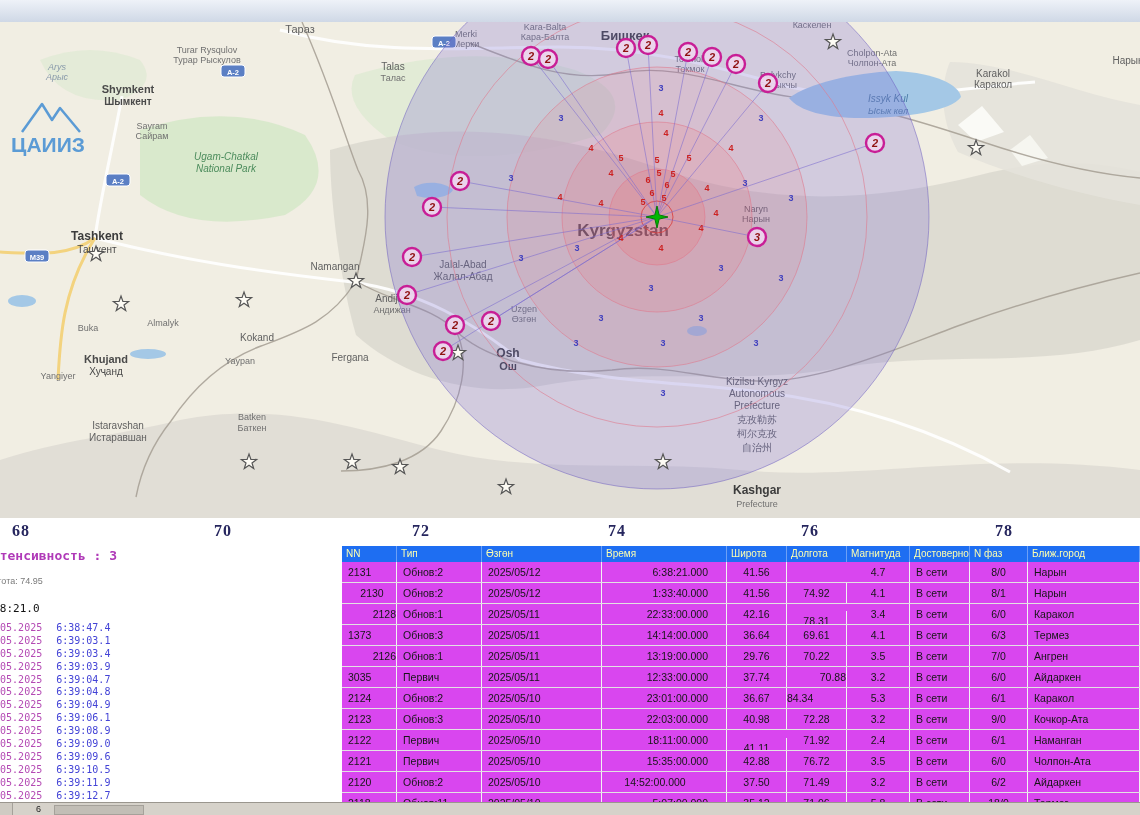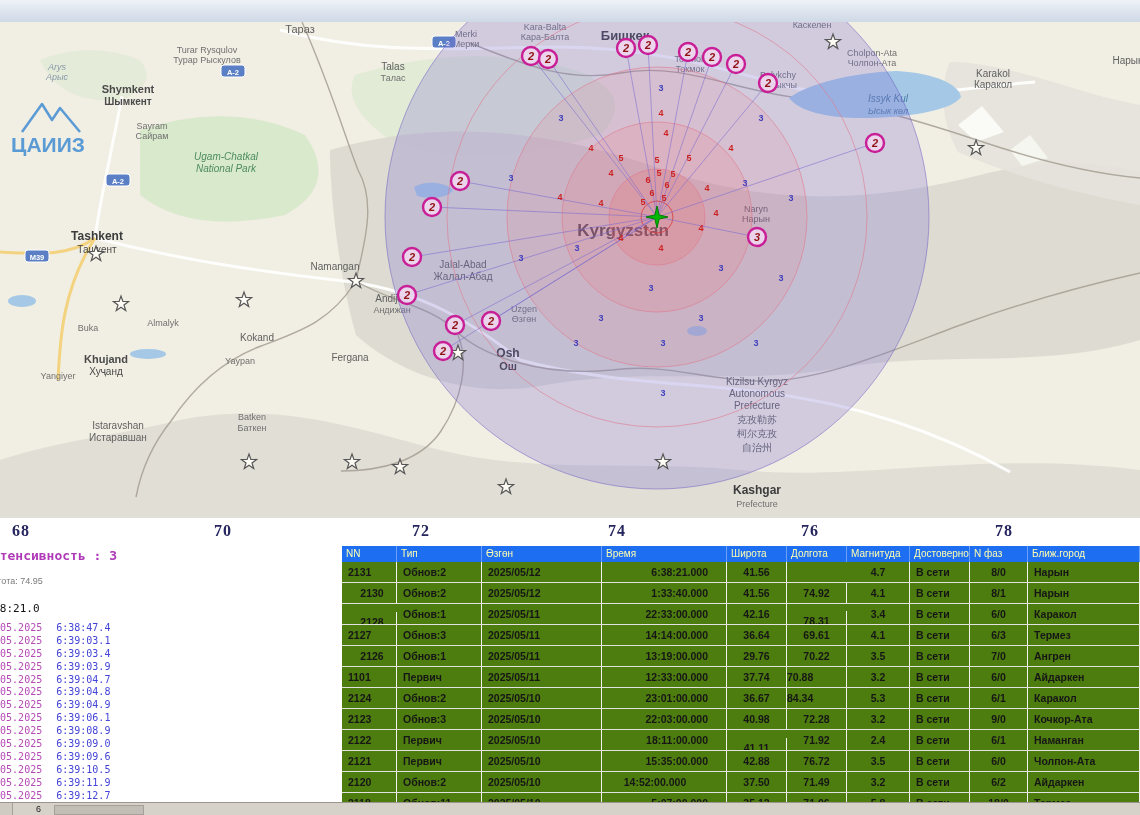--- a/index.html
+++ b/index.html
@@ -16,21 +16,21 @@
   #log .lng{position:absolute;top:30px;left:-18px;color:#7a7a7a;font:9px "Liberation Sans",sans-serif;white-space:pre;}
   #log .otime{position:absolute;top:56px;left:-20px;color:#111;font:11px "DejaVu Sans Mono",monospace;white-space:pre;}
   #log-lines{position:absolute;top:76px;left:0;right:0;}
   .logline{height:12.9px;font:10px "DejaVu Sans Mono",monospace;white-space:pre;position:relative;left:-18px;}
   .logline .d{color:#b44ab4;}
   .logline .t{color:#4343d6;margin-left:14px;}
   #table{position:absolute;left:342px;top:546px;width:798px;height:256px;background:#fff;overflow:hidden;}
   .thead{display:flex;height:16px;background:#1e6ef2;}
   .th{font-size:10px;color:#fdffb0;padding:2px 0 0 4px;white-space:nowrap;overflow:hidden;
       border-right:1px solid rgba(255,255,255,.35);box-sizing:border-box;}
-  .trow{display:flex;height:20px;border-bottom:1px solid #e2e2e2;background:#4d7c0f;font-weight:bold;}
+  .trow{display:flex;height:20px;border-bottom:1px solid #e2e2e2;background:#d946ef;}
   .td{font-size:10.5px;color:#161616;padding-top:4px;white-space:nowrap;overflow:hidden;
       box-sizing:border-box;border-right:1px solid #f2f2f2;}
   #statusbar{position:absolute;left:0;top:802px;width:1140px;height:13px;background:#d6d2ca;border-top:1px solid #9a968e;box-sizing:border-box;}
   #statusbar .cornerbox{position:absolute;left:0;top:0;width:12px;height:12px;background:#cfcbc3;border-right:1px solid #a5a19a;}
   #statusbar .rownum{position:absolute;left:36px;top:1px;font:9px "Liberation Sans",sans-serif;color:#222;}
   #statusbar .thumb{position:absolute;left:54px;top:2px;width:88px;height:8px;background:#c2beb6;border:1px solid #a5a19a;}
 </style>
 </head>
 <body>
 
@@ -370,62 +370,62 @@
         <div class="td" style="width: 120px; text-align: left; padding-left: 6px;">2025/05/12</div>
         <div class="td" style="width: 125px; text-align: right; padding-right: 18px;">1:33:40.000</div>
         <div class="td" style="width: 60px; text-align: center;">41.56</div>
         <div class="td" style="width: 60px; text-align: center;">74.92</div>
         <div class="td" style="width: 63px; text-align: center;">4.1</div>
         <div class="td" style="width: 60px; text-align: left; padding-left: 6px;">В сети</div>
         <div class="td" style="width: 58px; text-align: center;">8/1</div>
         <div class="td" style="width: 112px; text-align: left; padding-left: 6px;">Нарын</div>
       </div>
       <div class="trow">
-        <div class="td" style="width: 55px; text-align: center; padding-left: 6px; margin-top: 8px;">2128</div>
+        <div class="td" style="width: 55px; text-align: right; padding-left: 6px;">2128</div>
         <div class="td" style="width: 85px; text-align: left; padding-left: 6px;">Обнов:1</div>
         <div class="td" style="width: 120px; text-align: left; padding-left: 6px;">2025/05/11</div>
         <div class="td" style="width: 125px; text-align: right; padding-right: 18px;">22:33:00.000</div>
         <div class="td" style="width: 60px; text-align: center;">42.16</div>
         <div class="td" style="width: 60px; text-align: center; margin-top: 7px;">78.31</div>
         <div class="td" style="width: 63px; text-align: center;">3.4</div>
         <div class="td" style="width: 60px; text-align: left; padding-left: 6px;">В сети</div>
         <div class="td" style="width: 58px; text-align: center;">6/0</div>
         <div class="td" style="width: 112px; text-align: left; padding-left: 6px;">Каракол</div>
       </div>
       <div class="trow">
-        <div class="td" style="width: 55px; text-align: left; padding-left: 6px;">2127</div>
+        <div class="td" style="width: 55px; text-align: left; padding-left: 6px;">1373</div>
         <div class="td" style="width: 85px; text-align: left; padding-left: 6px;">Обнов:3</div>
         <div class="td" style="width: 120px; text-align: left; padding-left: 6px;">2025/05/11</div>
         <div class="td" style="width: 125px; text-align: right; padding-right: 18px;">14:14:00.000</div>
         <div class="td" style="width: 60px; text-align: center;">36.64</div>
         <div class="td" style="width: 60px; text-align: center;">69.61</div>
         <div class="td" style="width: 63px; text-align: center;">4.1</div>
         <div class="td" style="width: 60px; text-align: left; padding-left: 6px;">В сети</div>
         <div class="td" style="width: 58px; text-align: center;">6/3</div>
         <div class="td" style="width: 112px; text-align: left; padding-left: 6px;">Термез</div>
       </div>
       <div class="trow">
-        <div class="td" style="width: 55px; text-align: center; padding-left: 6px;">2126</div>
+        <div class="td" style="width: 55px; text-align: right; padding-left: 6px;">2126</div>
         <div class="td" style="width: 85px; text-align: left; padding-left: 6px;">Обнов:1</div>
         <div class="td" style="width: 120px; text-align: left; padding-left: 6px;">2025/05/11</div>
         <div class="td" style="width: 125px; text-align: right; padding-right: 18px;">13:19:00.000</div>
         <div class="td" style="width: 60px; text-align: center;">29.76</div>
         <div class="td" style="width: 60px; text-align: center;">70.22</div>
         <div class="td" style="width: 63px; text-align: center;">3.5</div>
         <div class="td" style="width: 60px; text-align: left; padding-left: 6px;">В сети</div>
         <div class="td" style="width: 58px; text-align: center;">7/0</div>
         <div class="td" style="width: 112px; text-align: left; padding-left: 6px;">Ангрен</div>
       </div>
       <div class="trow">
-        <div class="td" style="width: 55px; text-align: left; padding-left: 6px;">1101</div>
+        <div class="td" style="width: 55px; text-align: left; padding-left: 6px;">3035</div>
         <div class="td" style="width: 85px; text-align: left; padding-left: 6px;">Первич</div>
         <div class="td" style="width: 120px; text-align: left; padding-left: 6px;">2025/05/11</div>
         <div class="td" style="width: 125px; text-align: right; padding-right: 18px;">12:33:00.000</div>
         <div class="td" style="width: 60px; text-align: center;">37.74</div>
-        <div class="td" style="width: 60px; text-align: left;">70.88</div>
+        <div class="td" style="width: 60px; text-align: right;">70.88</div>
         <div class="td" style="width: 63px; text-align: center;">3.2</div>
         <div class="td" style="width: 60px; text-align: left; padding-left: 6px;">В сети</div>
         <div class="td" style="width: 58px; text-align: center;">6/0</div>
         <div class="td" style="width: 112px; text-align: left; padding-left: 6px;">Айдаркен</div>
       </div>
       <div class="trow">
         <div class="td" style="width: 55px; text-align: left; padding-left: 6px;">2124</div>
         <div class="td" style="width: 85px; text-align: left; padding-left: 6px;">Обнов:2</div>
         <div class="td" style="width: 120px; text-align: left; padding-left: 6px;">2025/05/10</div>
         <div class="td" style="width: 125px; text-align: right; padding-right: 18px;">23:01:00.000</div>

